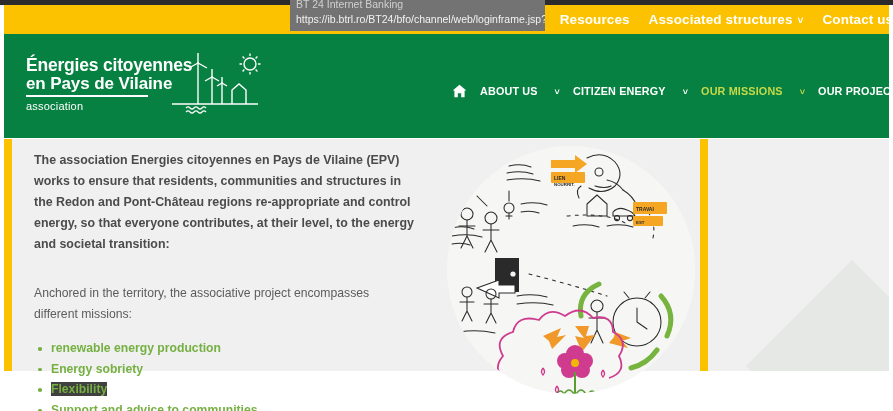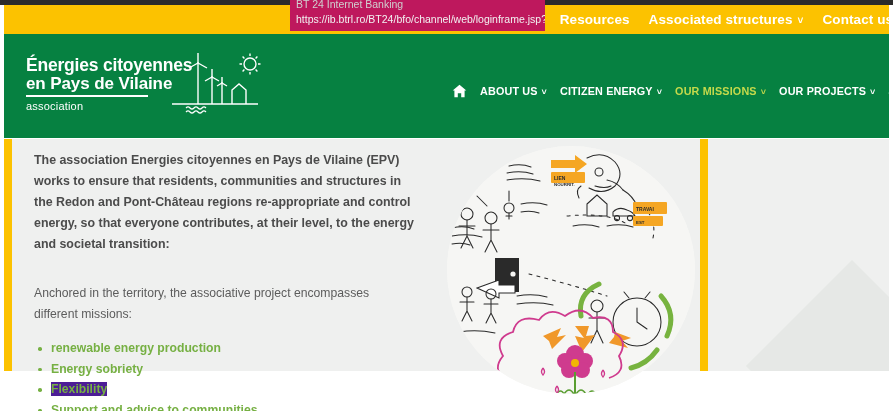--- a/index.html
+++ b/index.html
@@ -15,42 +15,42 @@
   .yellow-bar { position:absolute; left:4px; top:5px; width:885px; height:29px;
     background:#fcc200; }
   .yellow-nav { position:absolute; left:505px; top:5px; height:29px;
     display:flex; align-items:center; gap:19px; }
   .ynav-item { font-size:13.5px; font-weight:bold; color:#ffffff; white-space:nowrap;
     letter-spacing:.1px; cursor:pointer; display:flex; align-items:center; gap:5px; }
   .caret { font-size:10px; line-height:1; position:relative; top:1px; }
 
   
   .tooltip { position:absolute; left:290px; top:0px; width:255px; height:31px;
-    background:#be185d; color:#e6e6e6; padding:1px 6px 0 6px; overflow:hidden; }
+    background:#737373; color:#e6e6e6; padding:1px 6px 0 6px; overflow:hidden; }
   .tt-title { font-size:10.5px; color:#d0d0d0; line-height:12px; white-space:nowrap;
     position:relative; top:-3px; }
   .tt-url { font-size:10.5px; color:#f2f2f2; line-height:13px; white-space:nowrap; }
 
   
   .green-header { position:absolute; left:4px; top:34px; width:885px; height:104px;
     background:#068141; }
 
   
   .logo { position:absolute; left:26px; top:55px; width:210px; height:70px; color:#fff; }
   .logo-l1 { font-size:17.5px; font-weight:bold; line-height:20px; letter-spacing:-.2px; white-space:nowrap; }
   .logo-l2 { font-size:17px; font-weight:bold; line-height:17px; letter-spacing:-.1px; white-space:nowrap; }
   .logo-rule { width:122px; height:1.5px; background:#ffffff; margin:3px 0 3px 0; }
   .logo-l3 { font-size:11px; line-height:13px; letter-spacing:.2px; }
   .logo-art { position:absolute; left:146px; top:-3px; width:90px; height:66px; }
 
   
   .green-nav { position:absolute; left:452px; top:80px; height:22px;
     display:flex; align-items:center; gap:13px; }
   .gnav-item { font-size:10.8px; font-weight:bold; color:#ffffff; white-space:nowrap;
-    letter-spacing:.15px; cursor:pointer; display:flex; align-items:center; gap:4px; }
+    letter-spacing:.15px; cursor:pointer; display:flex; align-items:center; gap:17px; }
   .gnav-item.active { color:#c5d94b; }
   .gnav-item .caret { font-size:9px; }
   .home-ico { display:inline-flex; }
 
   
   .body-area { position:absolute; left:4px; top:139px; width:885px; height:232px;
     background:#eff0ef; overflow:hidden; }
   .diamond { position:absolute; right:-38px; bottom:-70px; width:150px; height:150px;
     background:#e6e8e6; transform:rotate(45deg); }
 
@@ -61,21 +61,21 @@
 
   
   .text-col { position:absolute; left:34px; top:150px; width:380px; }
   .lede { font-size:12.4px; font-weight:bold; line-height:21px; color:#4b4b4b; }
   .para { font-size:12.2px; line-height:21px; color:#5c5c5c; margin-top:28px; }
   .miss-list { list-style:none; margin-top:13px; }
   .miss-list li { position:relative; padding-left:17px; font-size:12.2px; font-weight:bold;
     line-height:20.5px; color:#76b043; }
   .miss-list li::before { content:""; position:absolute; left:4px; top:9px;
     width:3.5px; height:3.5px; border-radius:50%; background:#76b043; }
-  .hl { background:#4c1d95; }
+  .hl { background:#404040; }
 
   
   .sketch-wrap { position:absolute; left:447px; top:146px; width:248px; height:248px; }
   .sketch { width:248px; height:248px; border-radius:50%; background:#f7f7f5;
     overflow:hidden; position:relative; }
 </style>
 </head>
 <body>
 
 <div id="page">

